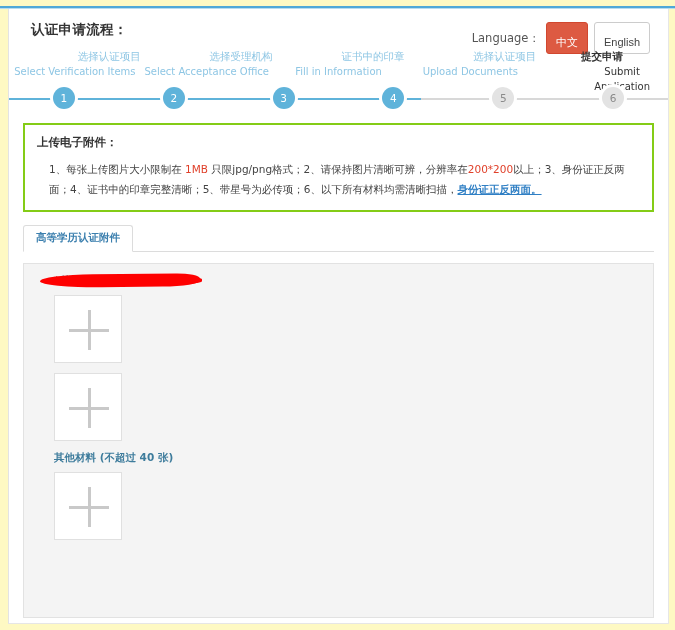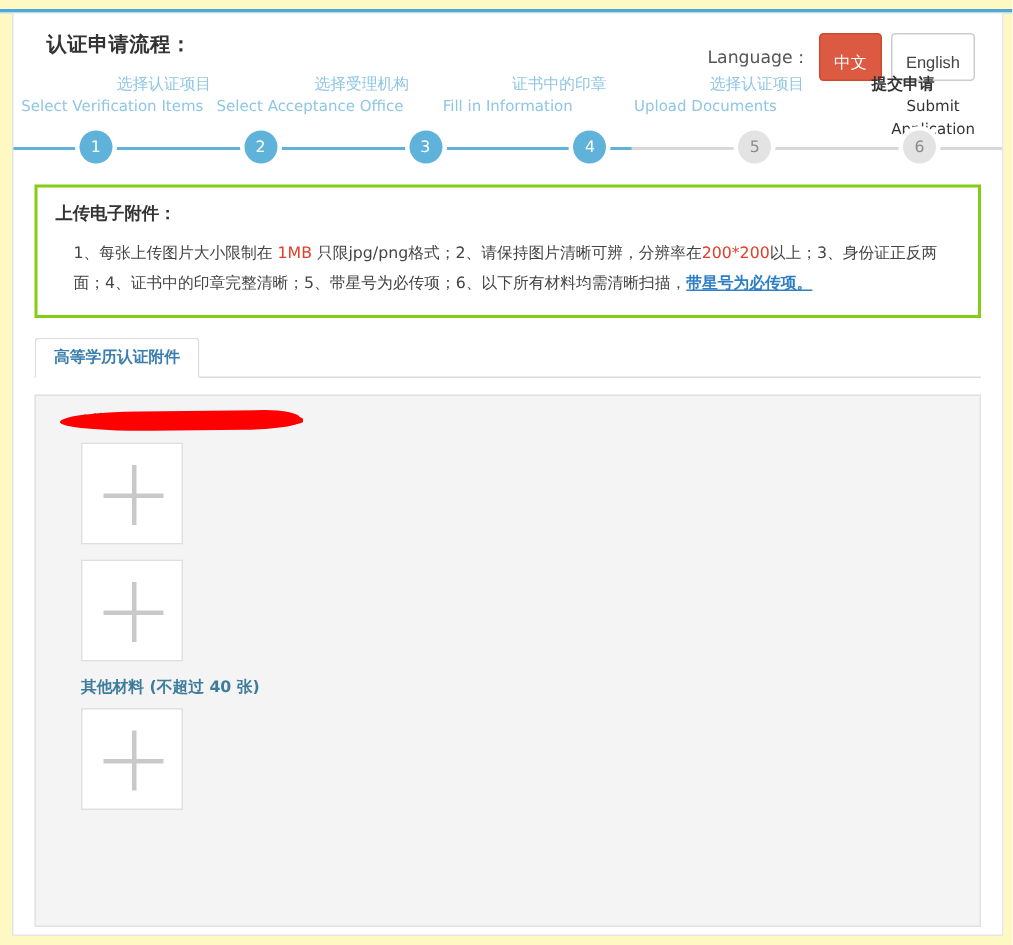--- a/index.html
+++ b/index.html
@@ -250,21 +250,21 @@
         </div>
         <div class="bullet-col">
           <div class="bullet inactive">6</div>
         </div>
       </div>
     </div>
 
     <div class="notice">
       <div class="notice-title">上传电子附件：</div>
       <div class="notice-body">
-        <span>1、每张上传图片大小限制在 </span><span class="hl-red">1MB</span><span> 只限jpg/png格式；2、请保持图片清晰可辨，分辨率在</span><span class="hl-red">200*200</span><span>以上；3、身份证正反两面；4、证书中的印章</span><span>完整清晰；5、带星号为必传项；6、以下所有材料均需清晰扫描，</span><a class="hl-blue" href="#">带星号为必传项。</a>
+        <span>1、每张上传图片大小限制在 </span><span class="hl-red">1MB</span><span> 只限jpg/png格式；2、请保持图片清晰可辨，分辨率在</span><span class="hl-red">200*200</span><span>以上；3、身份证正反两面；4、证书中的印章</span><span>完整清晰；5、带星号为必传项；6、以下所有材料均需清晰扫描，</span><a class="hl-blue" href="#">身份证正反两面。</a>
       </div>
     </div>
 
     <div class="tabs">
       <div class="tab">高等学历认证附件</div>
     </div>
 
     <div class="panel">
 
       <div class="redaction"></div>

